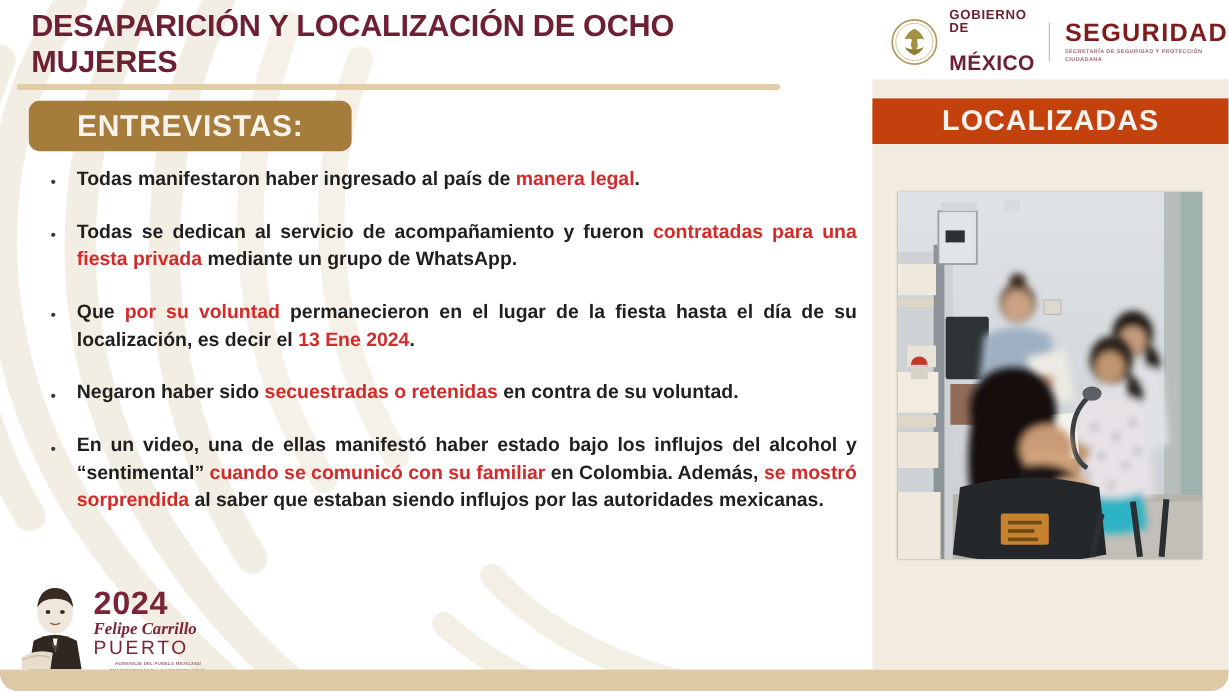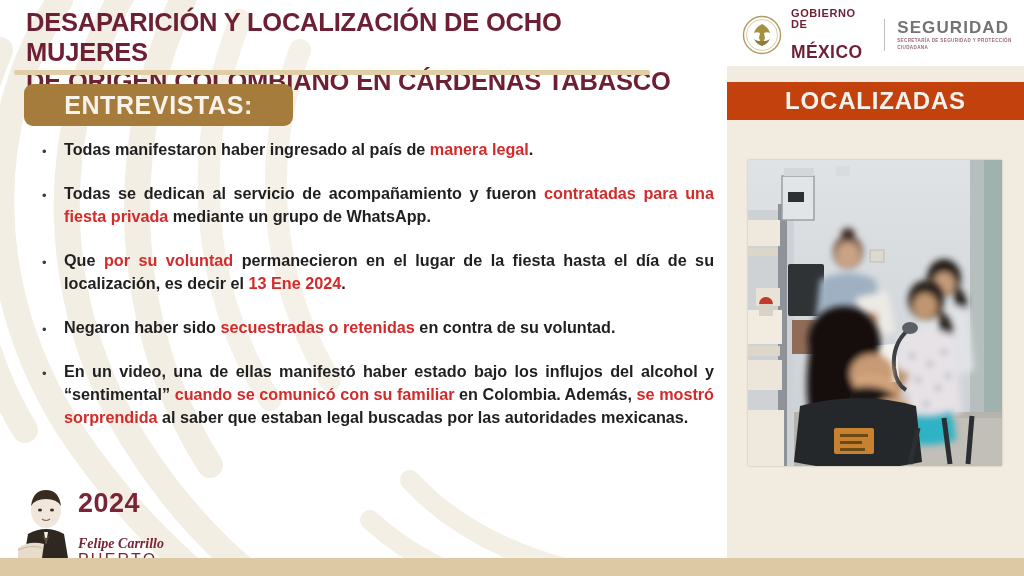--- a/index.html
+++ b/index.html
@@ -11,20 +11,21 @@
   body {
     font-family: "Liberation Sans", sans-serif;
   }
 
   .slide {
     position: relative;
     width: 1024px;
     height: 576px;
     overflow: hidden;
     background: #ffffff;
+    border-radius: 15px;
   }
 
   
   .bg-watermark {
     position: absolute;
     left: 0; top: 0;
     width: 727px; height: 576px;
     overflow: hidden;
     pointer-events: none;
   }
@@ -102,22 +103,22 @@
     background: #bdbdbd;
     flex: 0 0 auto;
     margin: 0 3px;
   }
   .gob-dep {
     display: flex;
     flex-direction: column;
     justify-content: center;
   }
   .gob-dep .d1 {
-    color: #737373;
-    font-size: 17px;
+    color: #7f1d1d;
+    font-size: 21px;
     font-weight: bold;
     letter-spacing: 1.1px;
     line-height: 1;
   }
   .gob-dep .d2 {
     color: #9a6a78;
     font-size: 4.6px;
     font-weight: bold;
     letter-spacing: 0.35px;
     line-height: 1.35;
@@ -242,21 +243,21 @@
     letter-spacing: 0.5px;
     line-height: 1;
   }
   .commem-name {
     color: #7a2438;
     font-size: 14px;
     font-weight: bold;
     font-style: italic;
     font-family: "Liberation Serif", serif;
     line-height: 1.1;
-    margin-top: 19px;
+    margin-top: 0;
   }
   .commem-puerto {
     color: #7a2438;
     font-size: 16px;
     font-weight: normal;
     letter-spacing: 2.2px;
     line-height: 1;
     margin-top: 1px;
   }
   .commem-fine {
@@ -291,21 +292,20 @@
       <g fill="none" stroke="#f4efe5" stroke-width="20" stroke-linecap="round">
         <path d="M470 520 C 520 575, 600 610, 690 620"></path>
         <path d="M430 560 C 490 615, 580 645, 670 655"></path>
       </g>
     </svg>
   </div>
 
   <div class="title-block">
     <h1 class="slide-title">
       <span>DESAPARICIÓN Y LOCALIZACIÓN DE OCHO MUJERES</span><br>
-      <span>DE ORIGEN COLOMBIANO EN CÁRDENAS TABASCO</span>
     </h1>
   </div>
   <div class="title-rule"></div>
 
   <div class="gob-lockup">
     <span class="gob-eagle">
       <svg width="40" height="40" viewBox="0 0 40 40" xmlns="http://www.w3.org/2000/svg" aria-hidden="true">
         <circle cx="20" cy="20" r="18.5" fill="none" stroke="#b09a5e" stroke-width="1.4"></circle>
         <circle cx="20" cy="20" r="15.5" fill="none" stroke="#c9b77e" stroke-width="0.7"></circle>
         <path d="M20 9 C 16 11, 13 14, 12 18 C 14 17, 16 17, 18 18 L 17 23 C 18 26, 20 29, 20 31 C 20 29, 22 26, 23 23 L 22 18 C 24 17, 26 17, 28 18 C 27 14, 24 11, 20 9 Z" fill="#a3913f"></path>
@@ -339,21 +339,21 @@
       <div class="bullet">
         <span class="bullet-dot">•</span>
         <span class="bullet-text"><span>Que </span><span class="hl">por su voluntad</span><span> permanecieron en el lugar de la fiesta hasta el día de su localización, es decir el </span><span class="hl">13 Ene 2024</span><span>.</span></span>
       </div>
       <div class="bullet">
         <span class="bullet-dot">•</span>
         <span class="bullet-text"><span>Negaron haber sido </span><span class="hl">secuestradas o retenidas</span><span> en contra de su voluntad.</span></span>
       </div>
       <div class="bullet">
         <span class="bullet-dot">•</span>
-        <span class="bullet-text"><span>En un video, una de ellas manifestó haber estado bajo los influjos del alcohol y “sentimental” </span><span class="hl">cuando se comunicó con su familiar</span><span> en Colombia. Además, </span><span class="hl">se mostró sorprendida</span><span> al saber que estaban legal buscadas por las autoridades mexicanas.</span></span>
+        <span class="bullet-text"><span>En un video, una de ellas manifestó haber estado bajo los influjos del alcohol y “sentimental” </span><span class="hl">cuando se comunicó con su familiar</span><span> en Colombia. Además, </span><span class="hl">se mostró sorprendida</span><span> al saber que estaban siendo influjos por las autoridades mexicanas.</span></span>
       </div>
     </div>
 
   <div class="right-panel"></div>
   <div class="loc-banner">
     <span>LOCALIZADAS</span>
   </div>
 
   <div class="photo-frame">
     <svg width="254" height="306" viewBox="0 0 254 306" xmlns="http://www.w3.org/2000/svg" aria-hidden="true">

